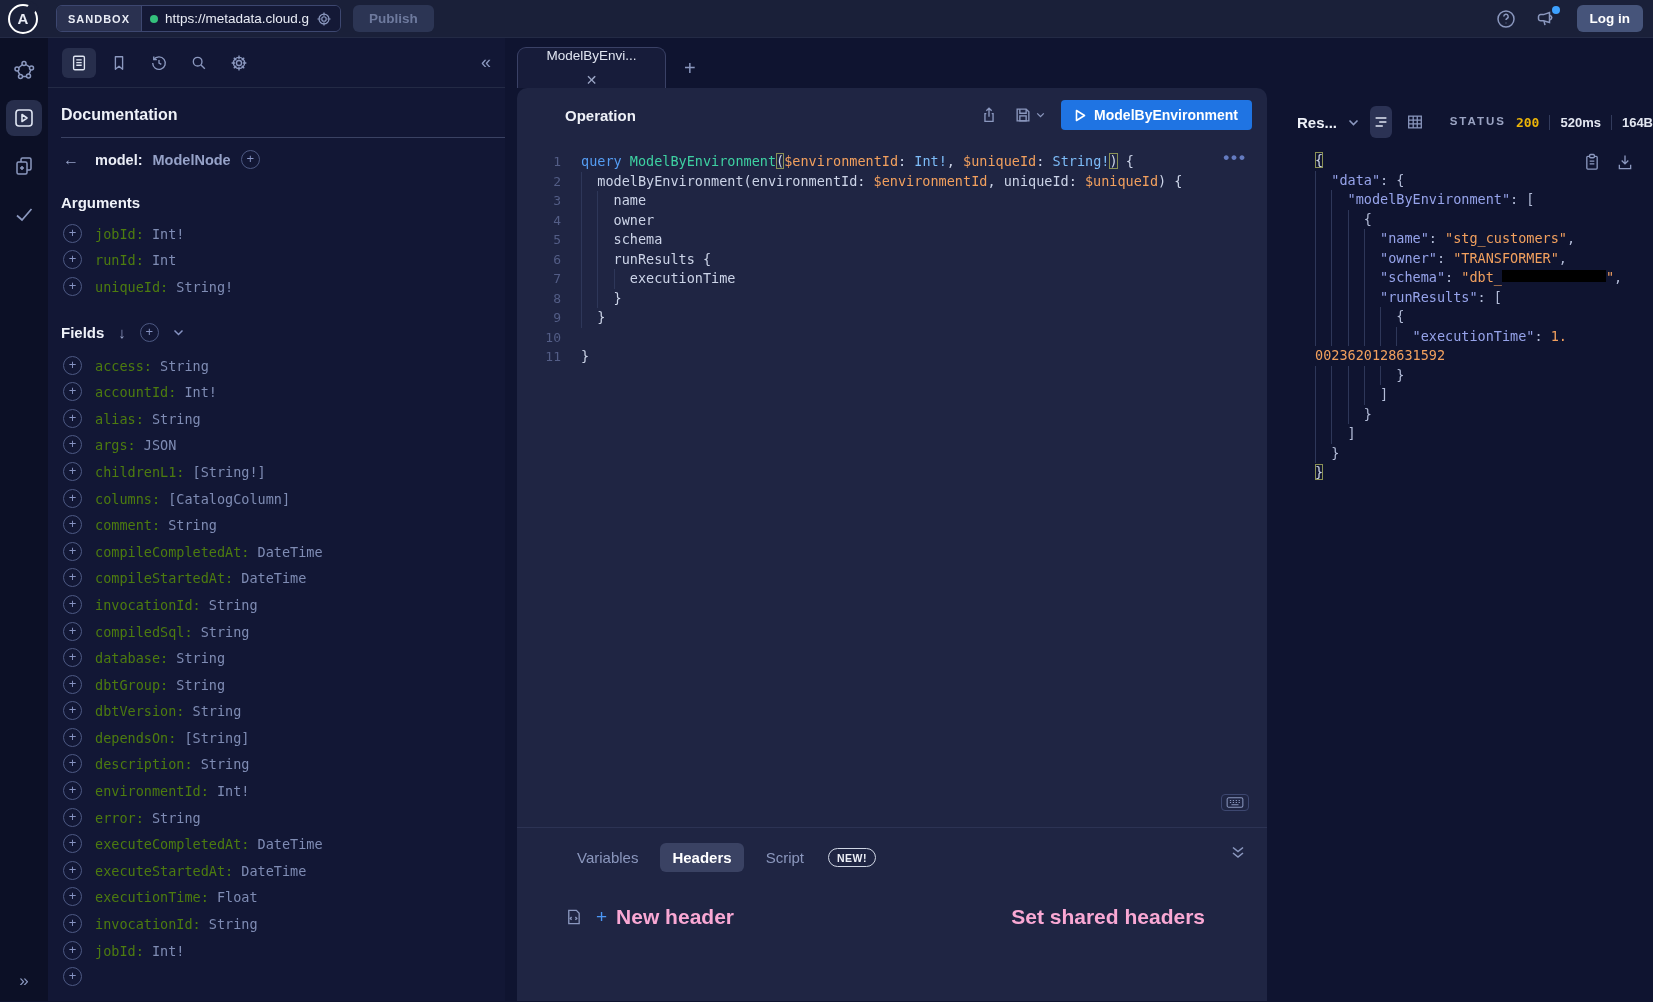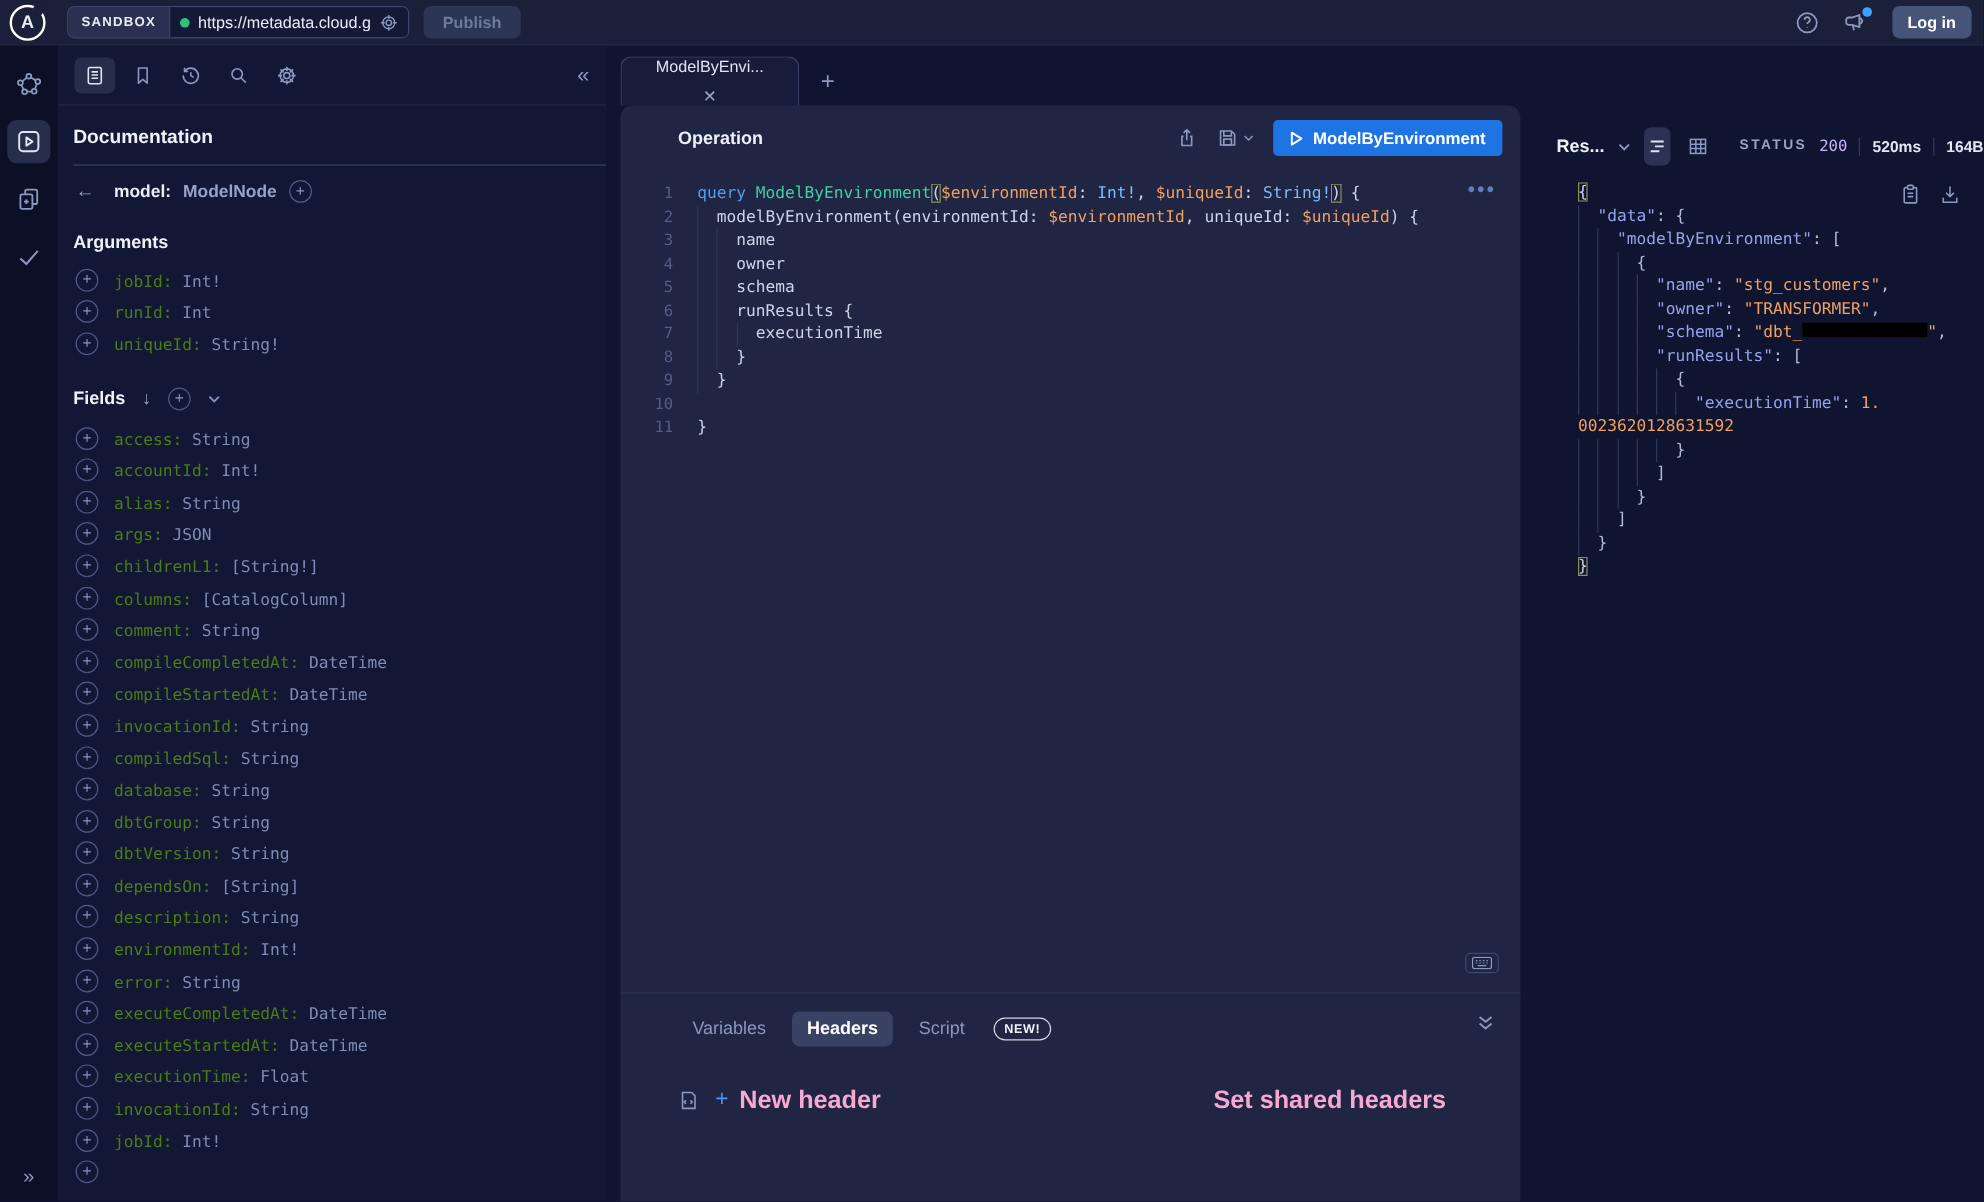--- a/index.html
+++ b/index.html
@@ -105,21 +105,21 @@
   .spacer { flex:1; }
 
   
   .response { flex:1; min-width:0; position:relative; }
   .resp-header { margin-top:68px; padding-left:30px; display:flex; align-items:center; gap:11px; }
   .resp-title { font-size:15px; font-weight:bold; color:#eef1f8; }
   .resp-chip { width:34px; height:32px; border-radius:6px; display:flex; align-items:center; justify-content:center; color:#8b98bf; }
   .resp-chip.sel { background:#2b3254; color:#dfe5f2; }
   .status-group { display:flex; align-items:flex-start; gap:10px; margin-left:13px; }
   .status-label { font-size:11.5px; color:#9aa3c2; letter-spacing:2px; font-weight:600; }
-  .status-200 { font-size:13px; color:#c4b5fd; font-weight:400; font-family:"DejaVu Sans Mono", monospace; }
+  .status-200 { font-size:13px; color:#eab308; font-weight:700; font-family:"DejaVu Sans Mono", monospace; }
   .vsep { width:1px; height:15px; background:#323b5c; }
   .metric { font-size:13px; color:#e3e7f1; font-weight:600; }
   .json-area { position:relative; margin-top:13px; padding-left:48px; font-family:"DejaVu Sans Mono", monospace; font-size:13.5px; }
   .json-actions { position:absolute; top:2px; right:20px; display:flex; gap:17px; color:#8b98bf; }
 </style>
 </head>
 <body>
 
 <div class="topbar">
   <div class="logo">

